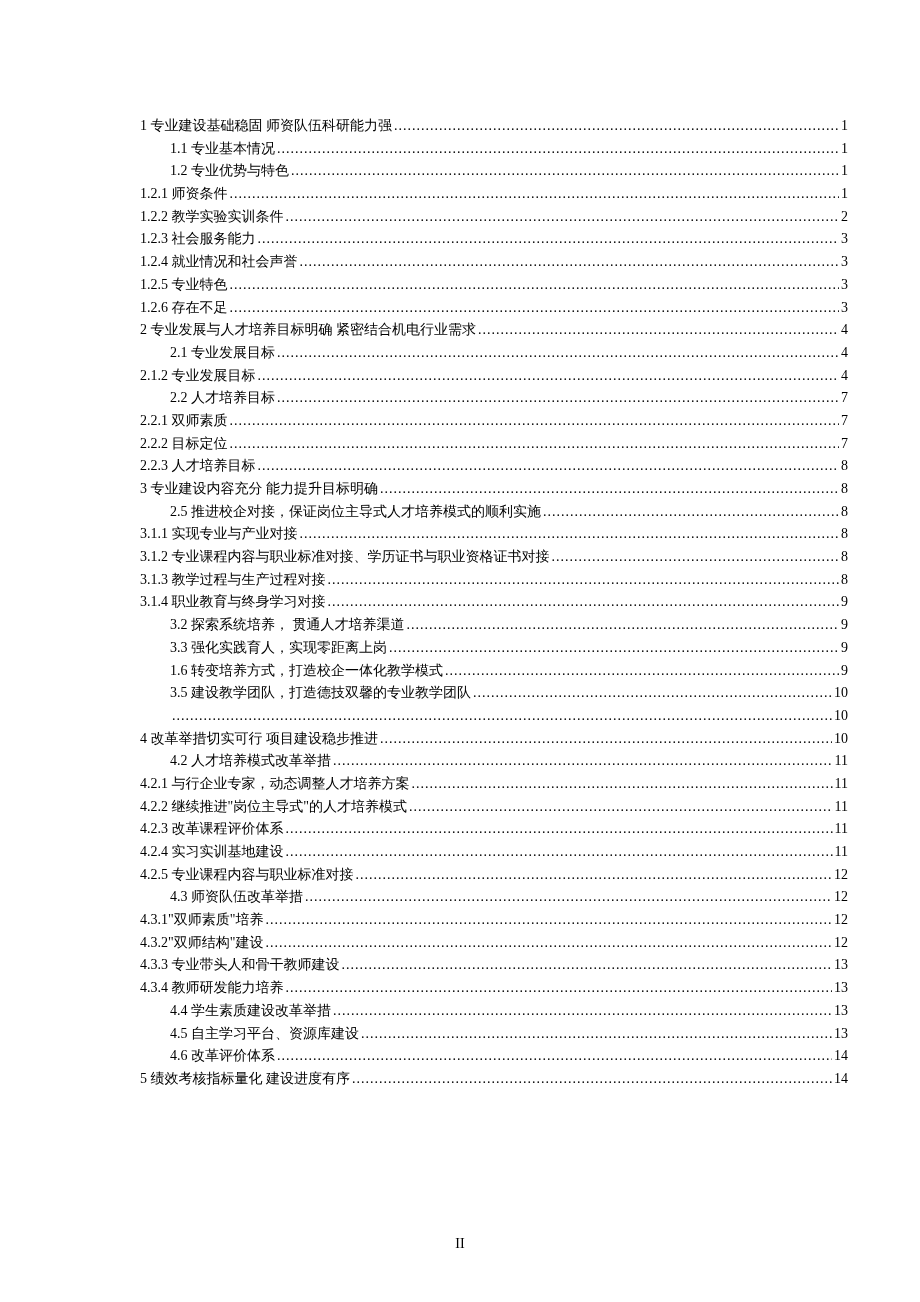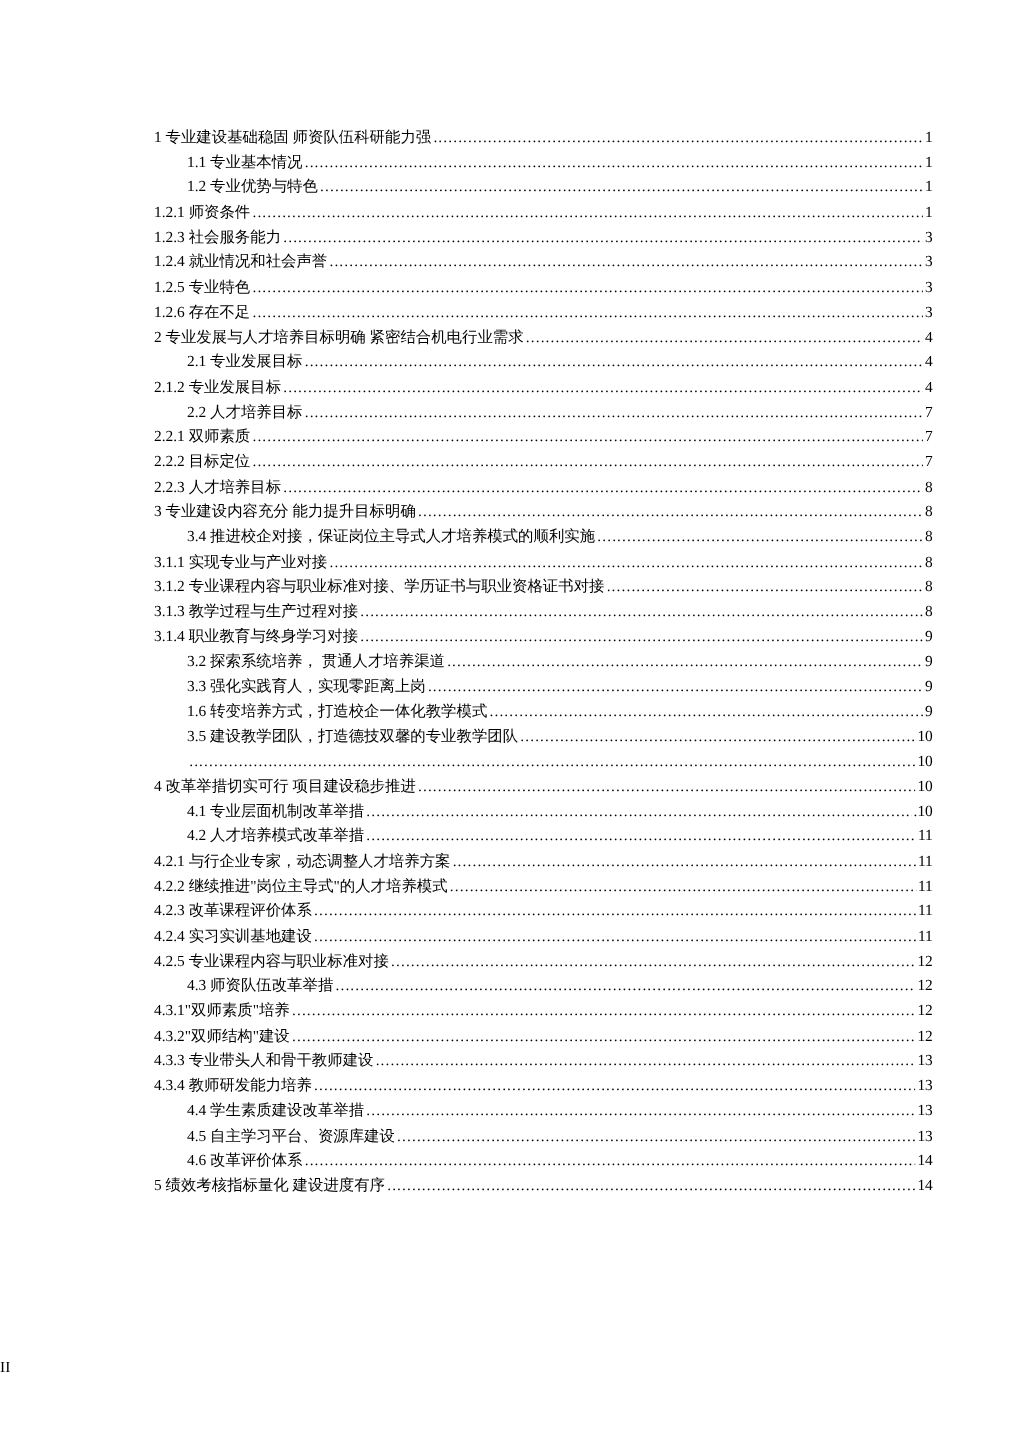--- a/index.html
+++ b/index.html
@@ -46,21 +46,21 @@
     text-align: right;
   }
   .indent-1 {
     padding-left: 30px;
   }
   .footer {
     position: absolute;
     bottom: 50px;
     left: 0;
     width: 100%;
-    text-align: left;
+    text-align: center;
     font-family: "Times New Roman", serif;
     font-size: 14px;
   }
 </style>
 </head>
 <body>
 
 <div class="page">
   <div class="toc" id="toc-container">
       <div class="toc-entry">
@@ -77,20 +77,25 @@
         <span class="toc-title">1.2 专业优势与特色</span>
         <span class="toc-dots"></span>
         <span class="toc-page">1</span>
       </div>
       <div class="toc-entry">
         <span class="toc-title">1.2.1 师资条件</span>
         <span class="toc-dots"></span>
         <span class="toc-page">1</span>
       </div>
       <div class="toc-entry">
+        <span class="toc-title">1.2.2 教学实验实训条件</span>
+        <span class="toc-dots"></span>
+        <span class="toc-page">2</span>
+      </div>
+      <div class="toc-entry">
         <span class="toc-title">1.2.3 社会服务能力</span>
         <span class="toc-dots"></span>
         <span class="toc-page">3</span>
       </div>
       <div class="toc-entry">
         <span class="toc-title">1.2.4 就业情况和社会声誉</span>
         <span class="toc-dots"></span>
         <span class="toc-page">3</span>
       </div>
       <div class="toc-entry">
@@ -137,21 +142,21 @@
         <span class="toc-title">2.2.3 人才培养目标</span>
         <span class="toc-dots"></span>
         <span class="toc-page">8</span>
       </div>
       <div class="toc-entry">
         <span class="toc-title">3 专业建设内容充分  能力提升目标明确</span>
         <span class="toc-dots"></span>
         <span class="toc-page">8</span>
       </div>
       <div class="toc-entry indent-1">
-        <span class="toc-title">3.4 推进校企对接，保证岗位主导式人才培养模式的顺利实施</span>
+        <span class="toc-title">2.5 推进校企对接，保证岗位主导式人才培养模式的顺利实施</span>
         <span class="toc-dots"></span>
         <span class="toc-page">8</span>
       </div>
       <div class="toc-entry">
         <span class="toc-title">3.1.1 实现专业与产业对接</span>
         <span class="toc-dots"></span>
         <span class="toc-page">8</span>
       </div>
       <div class="toc-entry">
         <span class="toc-title">3.1.2 专业课程内容与职业标准对接、学历证书与职业资格证书对接</span>
@@ -189,25 +194,20 @@
         <span class="toc-page">10</span>
       </div>
       <div class="toc-entry indent-1">
         <span class="toc-dots"></span>
         <span class="toc-page">10</span>
       </div>
       <div class="toc-entry">
         <span class="toc-title">4 改革举措切实可行  项目建设稳步推进</span>
         <span class="toc-dots"></span>
         <span class="toc-page">10</span>
-      </div>
-      <div class="toc-entry indent-1">
-        <span class="toc-title">4.1 专业层面机制改革举措</span>
-        <span class="toc-dots"></span>
-        <span class="toc-page">.10</span>
       </div>
       <div class="toc-entry indent-1">
         <span class="toc-title">4.2 人才培养模式改革举措</span>
         <span class="toc-dots"></span>
         <span class="toc-page">11</span>
       </div>
       <div class="toc-entry">
         <span class="toc-title">4.2.1 与行企业专家，动态调整人才培养方案</span>
         <span class="toc-dots"></span>
         <span class="toc-page">11</span>

